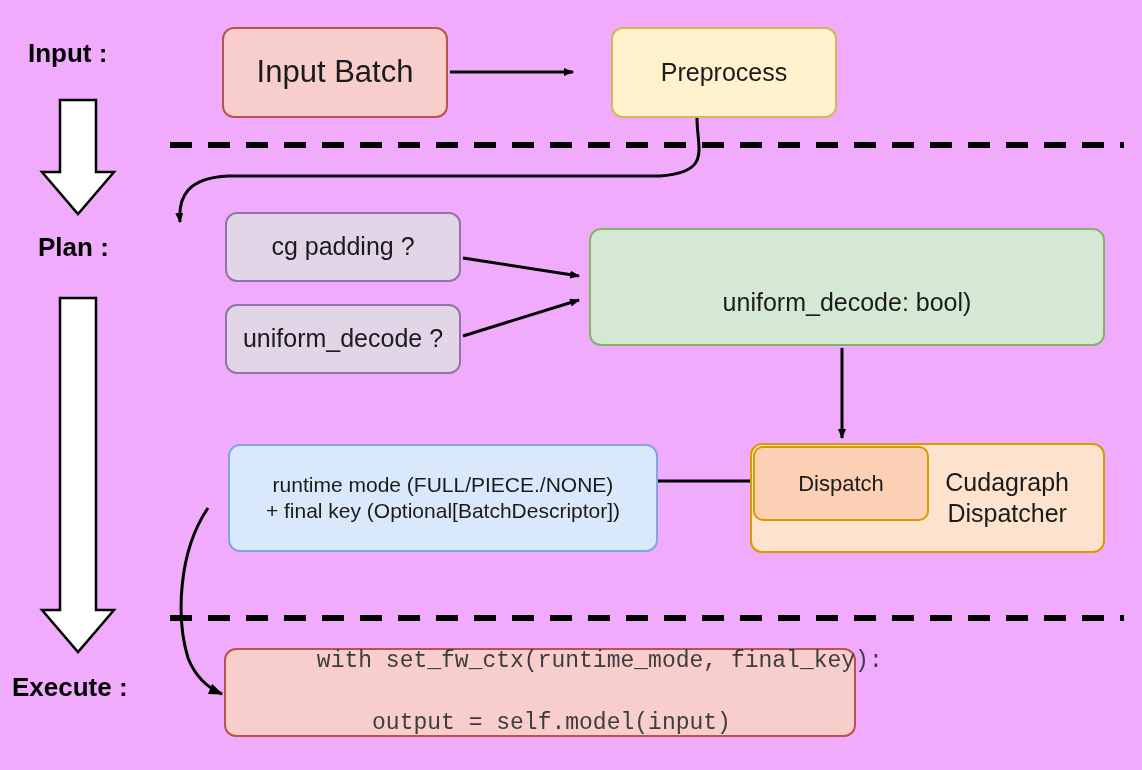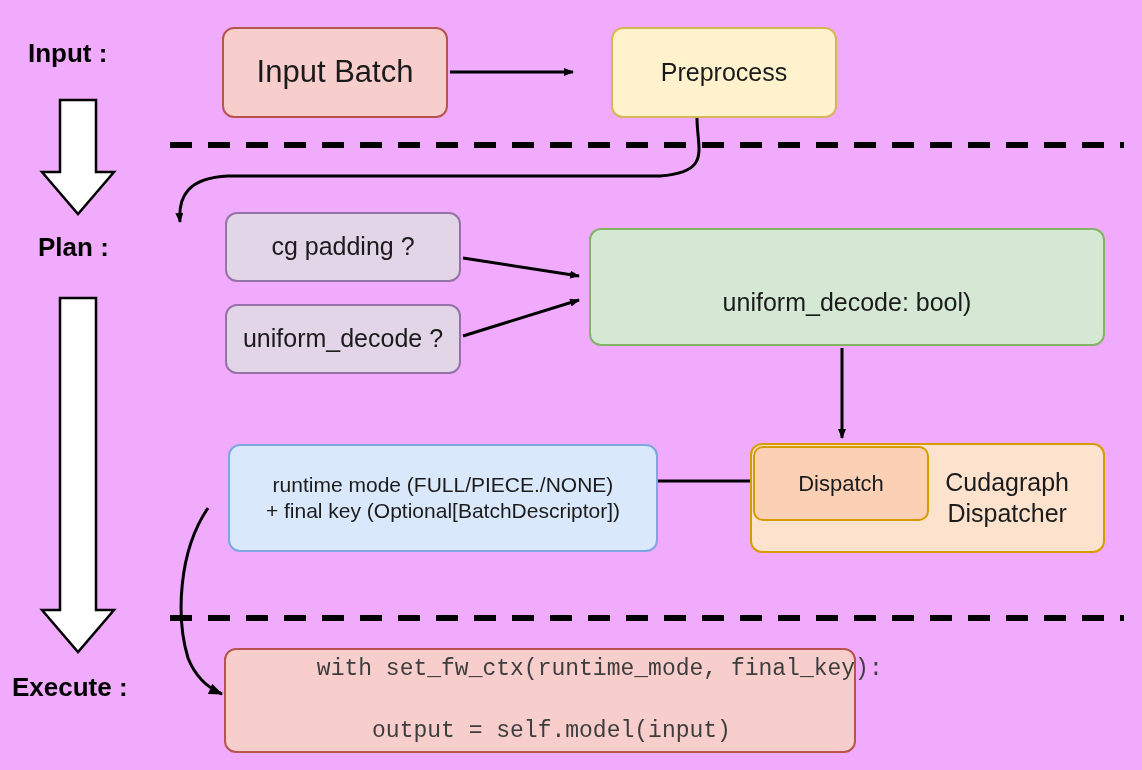--- a/index.html
+++ b/index.html
@@ -89,21 +89,21 @@
     font-size: 22px;
     border-radius: 10px;
   }
   #node-runtime-mode {
     left: 228px; top: 444px; width: 430px; height: 108px;
     background: #dae8fc; border-color: #7ea6e0;
     font-size: 21px;
     padding: 0 8px;
   }
   #node-code {
-    left: 224px; top: 648px; width: 632px; height: 105px;
+    left: 224px; top: 648px; width: 632px; height: 89px;
     background: #f8cecc; border-color: #b85450;
     font-family: "Liberation Mono", "DejaVu Sans Mono", monospace;
     font-size: 23px;
     color: #3d3d3d;
     justify-content: flex-start;
     align-items: center;
     text-align: left;
     padding-left: 8px;
     white-space: pre;
     line-height: 1.35;

